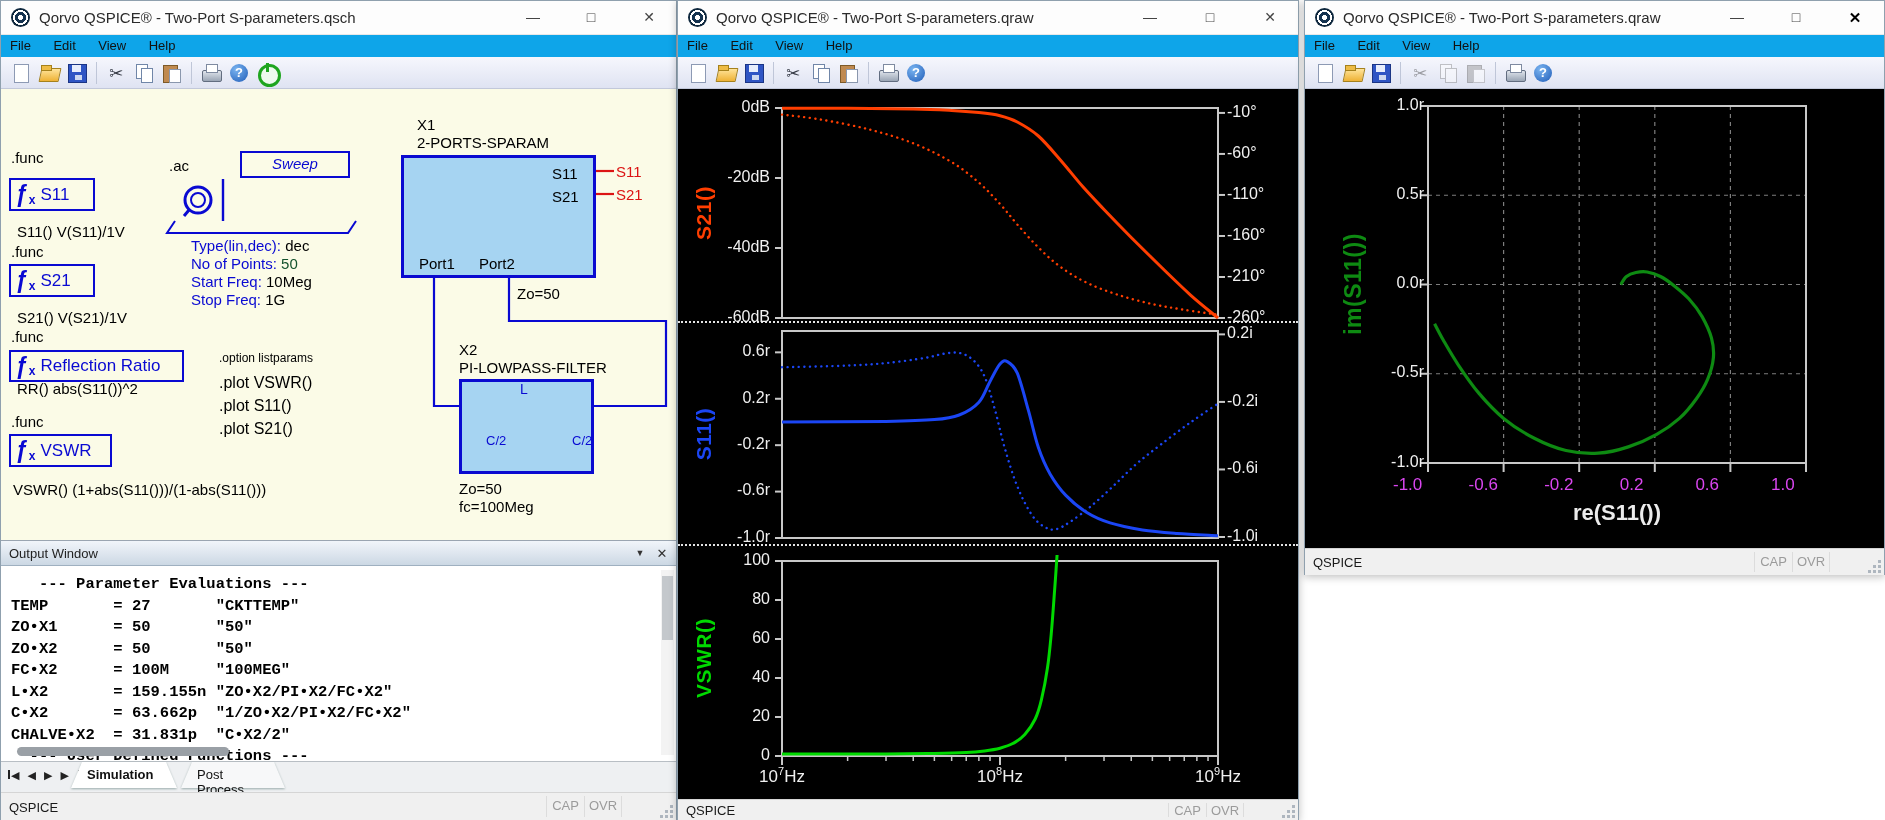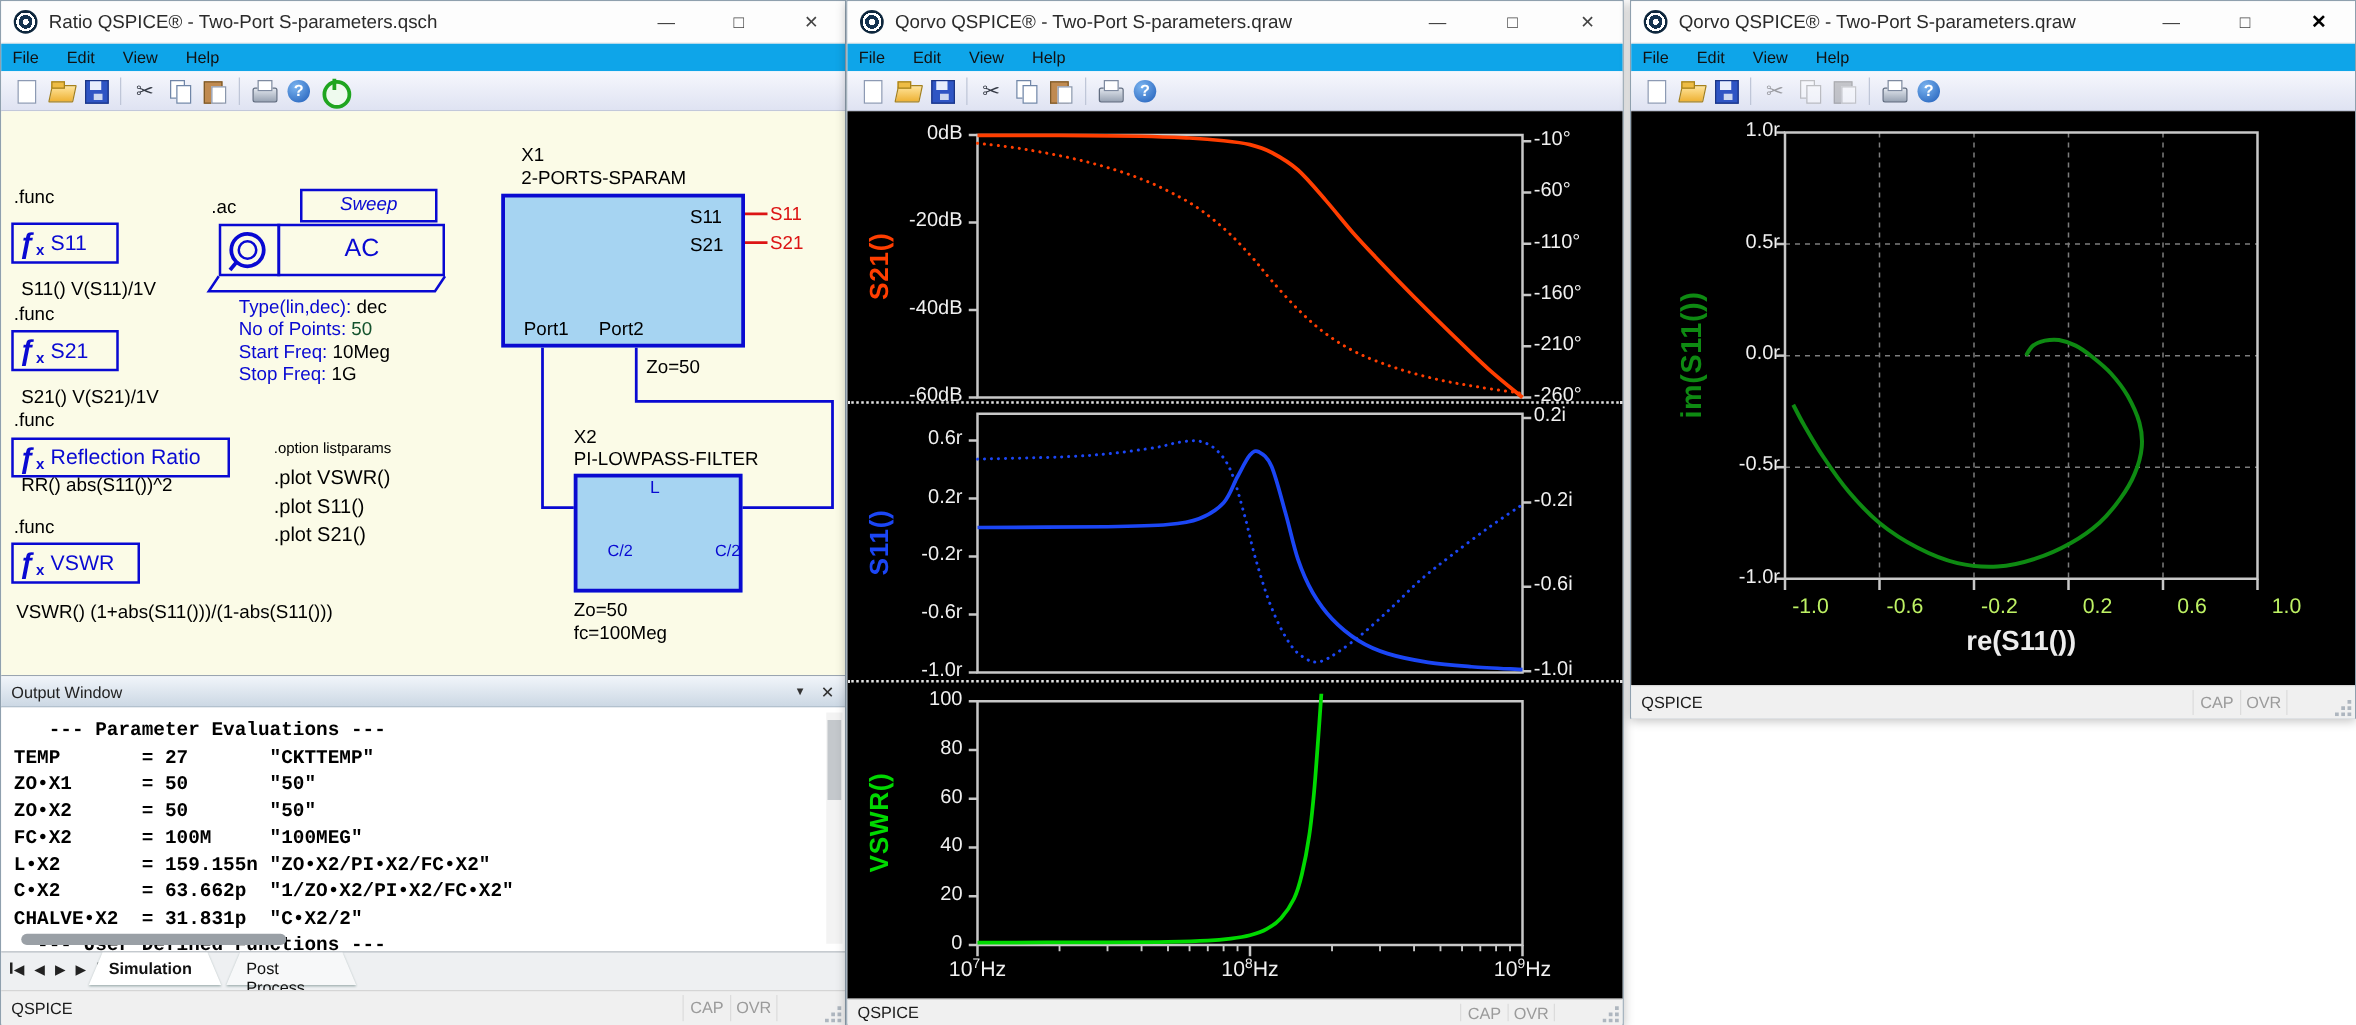--- a/index.html
+++ b/index.html
@@ -102,32 +102,32 @@
   
   .plots { position:absolute; background:#000; overflow:hidden; }
   .plots svg { position:absolute; }
   .ticklab { position:absolute; font-size:16px; color:#f0f0f0; white-space:nowrap; }
   .tl-r { text-align:right; }
   .vsep { position:absolute; left:0; border-top:2px dotted #e3e3e3; height:0; }
   .axis-title { position:absolute; font-size:21px; font-weight:bold; white-space:nowrap;
                 transform:translate(-50%,-50%) rotate(-90deg); letter-spacing:.5px; }
   .xlab { position:absolute; width:90px; text-align:center; font-size:17px; color:#f0f0f0; }
   .xlab sup { font-size:11px; }
-  .xlab2 { position:absolute; width:70px; text-align:right; font-size:17px; color:#bef264; }
+  .xlab2 { position:absolute; width:70px; text-align:left; font-size:17px; color:#d946ef; }
   .xaxis-title { position:absolute; transform:translate(-50%,-50%); font-size:22px; font-weight:bold; color:#ececec; }
 </style>
 </head>
 <body>
 
 <div id="screen">
 
   <section class="window" id="win-left" style="left:0;top:0;width:677px;height:820px;">
     <header class="titlebar">
       <span class="appico"></span>
-      <span class="title-text">Ratio QSPICE® - Two-Port S-parameters.qsch</span>
+      <span class="title-text">Qorvo QSPICE® - Two-Port S-parameters.qsch</span>
       <span class="winbtn" style="left:510px;">—</span>
       <span class="winbtn" style="left:568px;">□</span>
       <span class="winbtn" style="left:626px;">✕</span>
     </header>
     <nav class="menubar">
       <span>File</span>
       <span>Edit</span>
       <span>View</span>
       <span>Help</span>
     </nav>
@@ -228,23 +228,20 @@
       <div class="fxbox" style="left:8px;top:345px;width:103px;height:33px;">
         <span class="fxg">ƒ</span>
           <span class="fxs">x</span>
         <span class="fxname">VSWR</span>
       </div>
       <div class="stext" style="left:12px;top:392px;">VSWR() (1+abs(S11()))/(1-abs(S11()))</div>
 
       <div class="stext" style="left:168px;top:68px;">.ac</div>
       <div class="obox" style="left:239px;top:62px;width:110px;height:27px;text-align:center;font-style:italic;">
         <span class="sblue" style="font-size:15px;line-height:22px;">Sweep</span>
-      </div>
-      <div class="obox" style="left:174px;top:90px;width:181px;height:42px;">
-        <div class="sblue" style="position:absolute;left:48px;right:0;top:7px;text-align:center;font-size:20px;">AC</div>
       </div>
       <div class="stext kv sblue" style="left:190px;top:148px;text-align:right;">
           <span>Type(lin,dec):</span>
           <span style="color:#000;">&nbsp;</span>
           <span style="color:#000;">dec</span>
         </div>
       <div class="stext kv sblue" style="left:190px;top:166px;">
           <span>No of Points:</span>
           <span style="color:#000;">&nbsp;</span>
           <span style="color:#14532d;">50</span>

